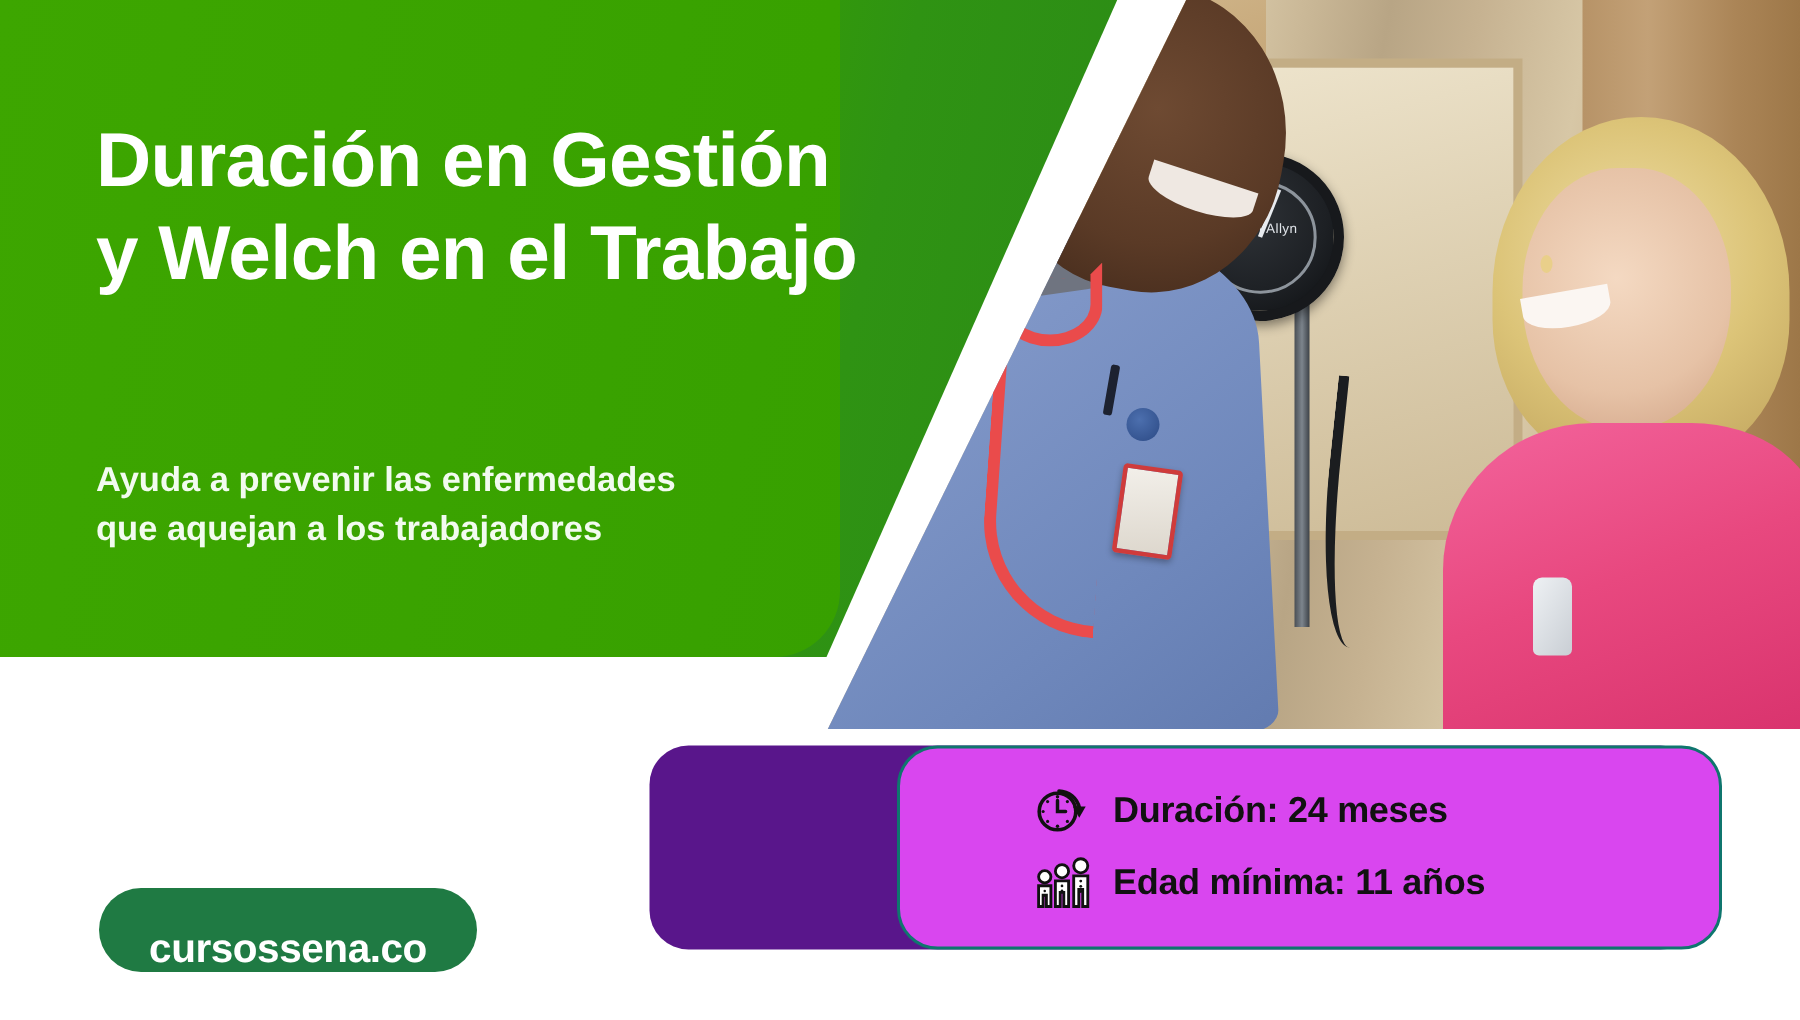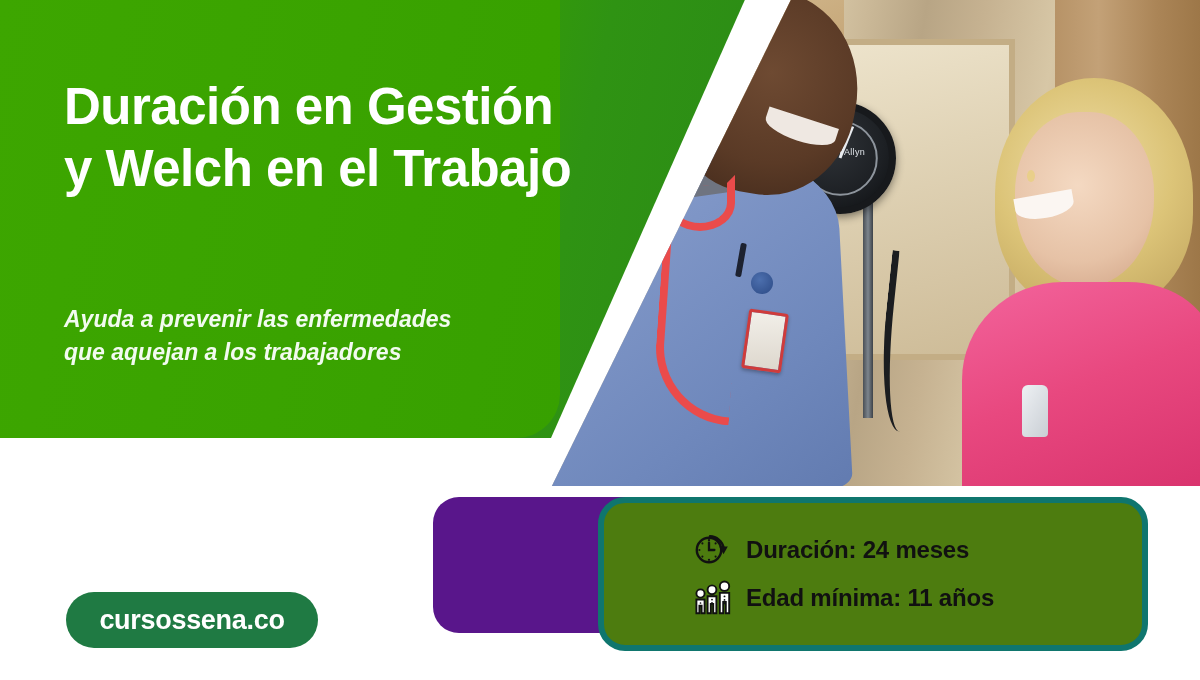--- a/index.html
+++ b/index.html
@@ -290,33 +290,33 @@
   .subhead {
     position: absolute;
     left: 64px;
     top: 303px;
     width: 520px;
     color: #f2fbef;
     font-size: 23px;
     font-weight: bold;
     line-height: 1.44;
   }
-  .subhead .ln { display: block; white-space: nowrap; font-style: italic; }
+  .subhead .ln { display: block; white-space: nowrap; }
 
   
   .logo-pill {
     position: absolute;
     left: 66px;
     top: 592px;
     width: 252px;
     height: 56px;
     background: #1f7a43;
     border-radius: 28px;
     display: flex;
-    align-items: center;
+    align-items: flex-end;
     justify-content: center;
   }
   .logo-pill .logo-text {
     color: #ffffff;
     font-size: 27px;
     font-weight: bold;
     letter-spacing: -0.3px;
   }
 
   
@@ -327,23 +327,23 @@
     width: 700px;
     height: 136px;
     background: #59168b;
     border-radius: 26px;
   }
   .white-card {
     position: absolute;
     left: 598px;
     top: 497px;
     width: 550px;
-    height: 154px;
-    background: #4d7c0f;
-    border: 6px solid #0f766e;
+    height: 136px;
+    background: #d946ef;
+    border: 2px solid #0f766e;
     border-radius: 27px;
     box-sizing: border-box;
     display: flex;
     flex-direction: column;
     justify-content: center;
     padding-left: 86px;
   }
   .info-row {
     display: flex;
     align-items: center;

